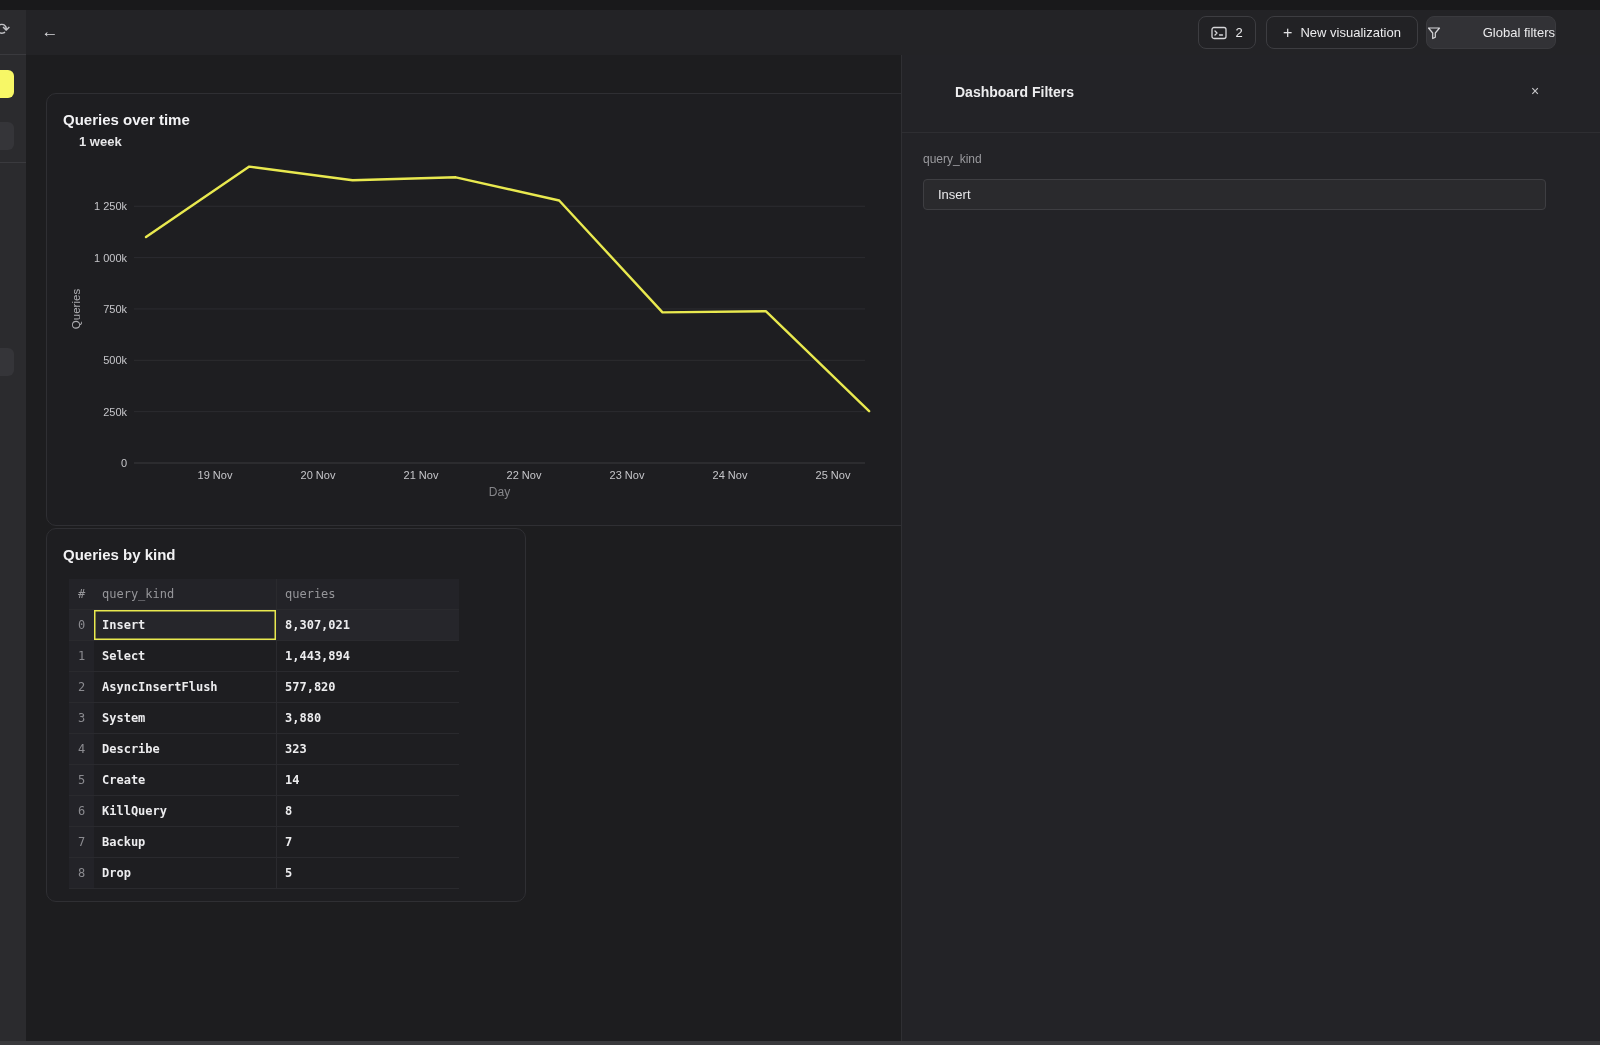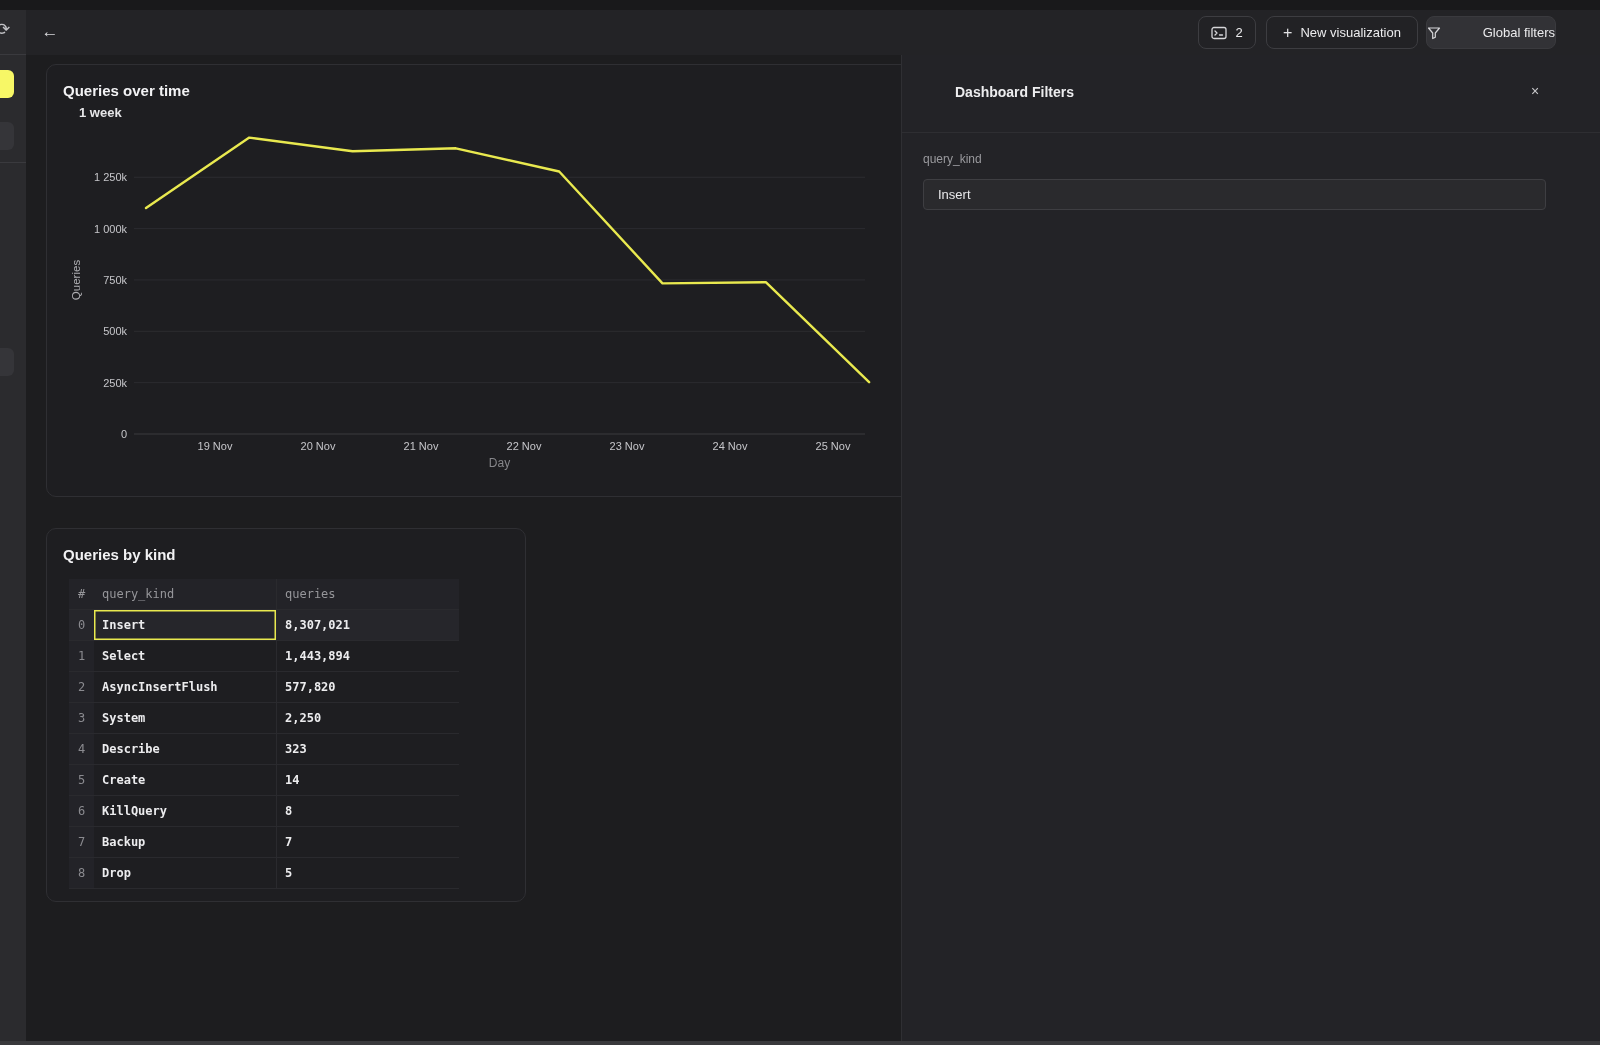--- a/index.html
+++ b/index.html
@@ -27,21 +27,21 @@
   
   .sidebar{left:0;top:10px;width:26px;height:1035px;background:#2b2b2e;overflow:hidden;}
   .sb-history{position:absolute;left:-4px;top:9px;font-size:17px;color:#c2c2c6;}
   .sb-divider{position:absolute;left:0;width:26px;height:1px;background:#3a3a3e;}
   .sb-item{position:absolute;left:-12px;width:26px;height:28px;border-radius:6px;cursor:pointer;}
   .sb-item.active{background:#f7f766;}
   .sb-item.idle{background:#353539;}
 
   
   .card{background:#1e1e21;border:1px solid #2f2f33;border-radius:10px;box-sizing:border-box;}
-  .chart-card{left:46px;top:64px;width:960px;height:433px;}
+  .chart-card{left:46px;top:93px;width:960px;height:433px;}
   .table-card{left:46px;top:528px;width:480px;height:374px;}
   .card-title{position:absolute;left:16px;top:17px;font-size:15px;font-weight:700;color:#f2f2f4;}
   .card-subtitle{position:absolute;left:16px;top:40px;font-size:13px;font-weight:700;color:#e6e6e8;margin-left:16px;}
   #chart-svg{position:absolute;left:0;top:0;}
 
   
   .qtable{position:absolute;left:22px;top:50px;width:357px;border-collapse:collapse;table-layout:fixed;
           font-family:"DejaVu Sans Mono","Liberation Mono",monospace;font-size:12px;}
   .qtable th{height:30px;font-weight:400;color:#96969a;background:#232328;text-align:left;padding:0 8px;}
   .qtable th.cidx{text-align:center;padding:0;}
@@ -160,21 +160,21 @@
             <td class="cq">1,443,894</td>
           </tr>
           <tr>
             <td class="cidx">2</td>
             <td class="ckind">AsyncInsertFlush</td>
             <td class="cq">577,820</td>
           </tr>
           <tr>
             <td class="cidx">3</td>
             <td class="ckind">System</td>
-            <td class="cq">2,250</td>
+            <td class="cq">3,880</td>
           </tr>
           <tr>
             <td class="cidx">4</td>
             <td class="ckind">Describe</td>
             <td class="cq">323</td>
           </tr>
           <tr>
             <td class="cidx">5</td>
             <td class="ckind">Create</td>
             <td class="cq">14</td>

